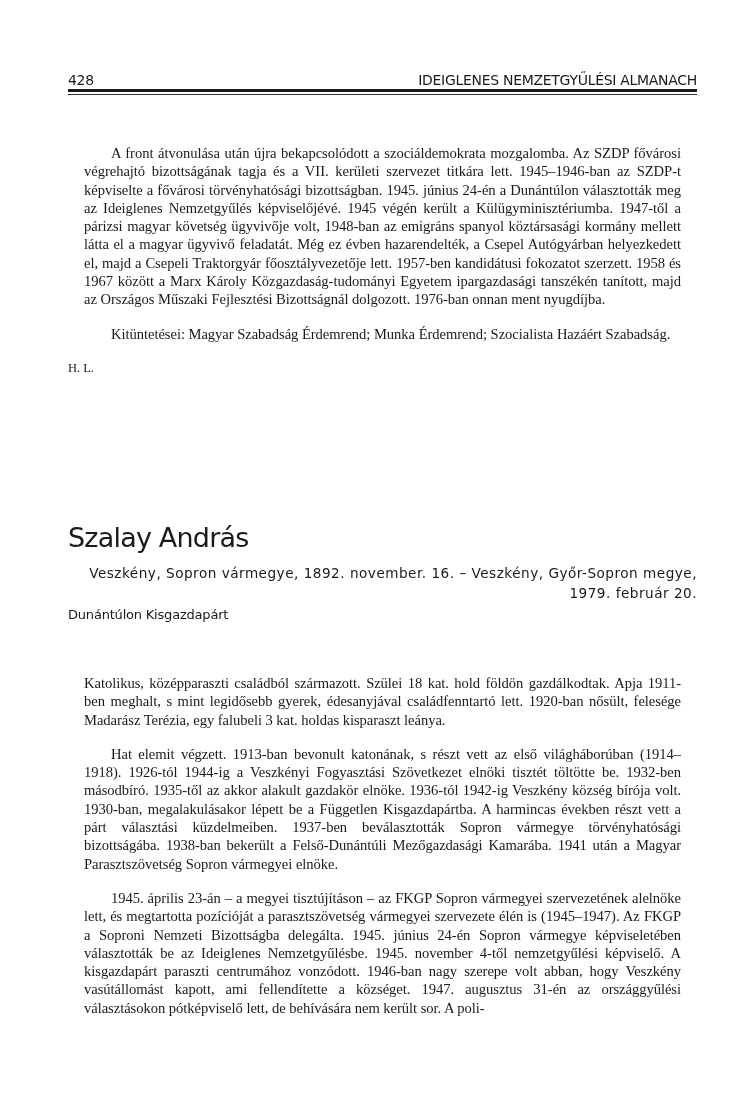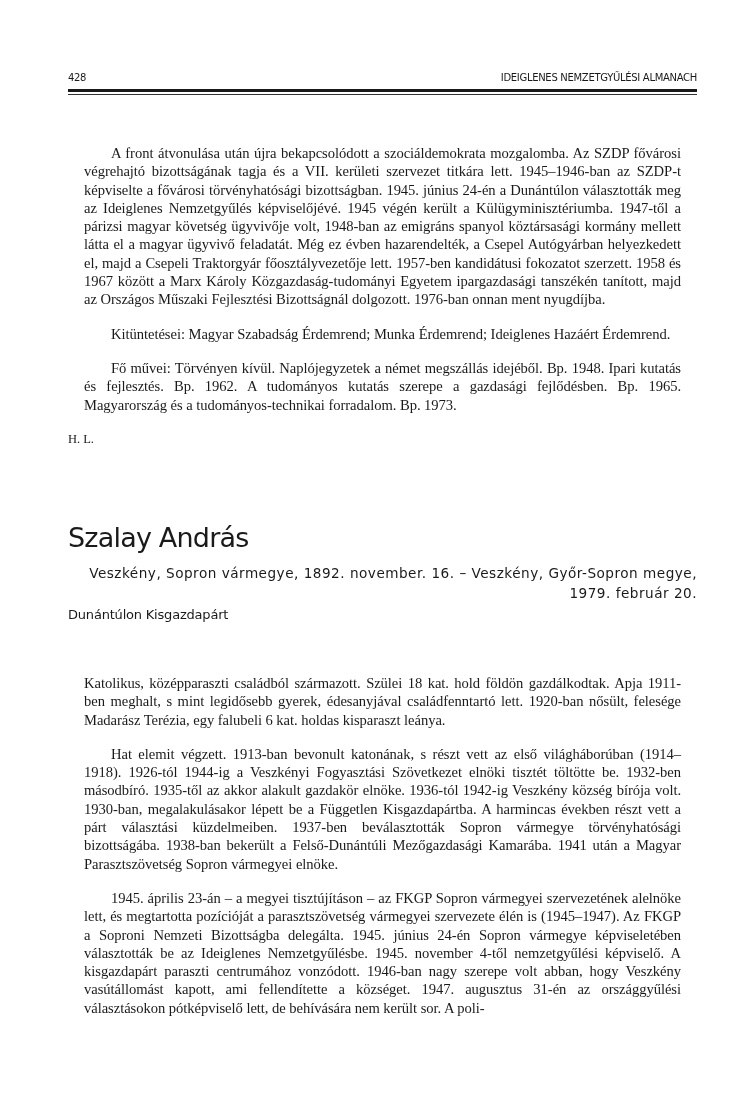--- a/index.html
+++ b/index.html
@@ -1,19 +1,19 @@
 <!DOCTYPE html>
 <html><head>
 <meta charset="utf-8">
 <style>
   html, body { margin: 0; padding: 0; background: #ffffff; }
   body { width: 750px; height: 1112px; position: relative; overflow: hidden; color: #1a1a1a; }
   .page { position: absolute; left: 68px; top: 0; width: 629px; }
   .running-head { position: absolute; top: 72px; left: 0; width: 629px; height: 16px;
-    font-family: "DejaVu Sans", sans-serif; font-size: 10px; letter-spacing: -0.3px; color: #1a1a1a; }
+    font-family: "DejaVu Sans", sans-serif; font-size: 14px; letter-spacing: -0.3px; color: #1a1a1a; }
   .running-head .folio { position: absolute; left: 0; top: 0; }
   .running-head .title { position: absolute; right: 0; top: 0; }
   .rule-thick { position: absolute; top: 89px; left: 0; width: 629px; height: 3px; background: #1a1a1a; }
   .rule-thin { position: absolute; top: 94px; left: 0; width: 629px; height: 1px; background: #333; }
   .body-text { font-family: "Liberation Serif", serif; font-size: 14.6px; line-height: 18.3px;
     text-align: justify; letter-spacing: -0.05px; }
   .body-text p { margin: 16px; text-indent: 27px; }
   .body-text p.noindent { text-indent: 0; }
   .sec1 { position: absolute; top: 128px; left: 0; width: 629px; }
   .sig { text-align: left; font-family: "Liberation Serif", serif; font-size: 12.5px; margin-top: 2px; }
@@ -31,27 +31,26 @@
 <div class="page">
   <div class="running-head">
     <span class="folio">428</span>
     <span class="title">IDEIGLENES NEMZETGYŰLÉSI ALMANACH</span>
   </div>
   <div class="rule-thick"></div>
   <div class="rule-thin"></div>
 
   <div class="sec1 body-text">
     <p>A front átvonulása után újra bekapcsolódott a szociáldemokrata mozgalomba. Az SZDP fővárosi végrehajtó bizottságának tagja és a VII. kerületi szervezet titkára lett. 1945–1946-ban az SZDP-t képviselte a fővárosi törvényhatósági bizottságban. 1945. június 24-én a Dunántúlon választották meg az Ideiglenes Nemzetgyűlés képviselőjévé. 1945 végén került a Külügyminisztériumba. 1947-től a párizsi magyar követség ügyvivője volt, 1948-ban az emigráns spanyol köztársasági kormány mellett látta el a magyar ügyvivő feladatát. Még ez évben hazarendelték, a Csepel Autógyárban helyezkedett el, majd a Csepeli Traktorgyár főosztályvezetője lett. 1957-ben kandidátusi fokozatot szerzett. 1958 és 1967 között a Marx Károly Közgazdaság-tudományi Egyetem ipargazdasági tanszékén tanított, majd az Országos Műszaki Fejlesztési Bizottságnál dolgozott. 1976-ban onnan ment nyugdíjba.</p>
-    <p>Kitüntetései: Magyar Szabadság Érdemrend; Munka Érdemrend; Ideiglenes Hazáért Érdemrend.</p>
-    <p>Fő művei: Törvényen kívül. Naplójegyzetek a német megszállás idejéből. Bp. 1948. Ipari kutatás és fejlesztés. Bp. 1962. A tudományos kutatás szerepe a gazdasági fejlődésben. Bp. 1965. Magyarország és a tudományos-technikai forradalom. Bp. 1973.</p>
+    <p>Kitüntetései: Magyar Szabadság Érdemrend; Munka Érdemrend; Szocialista Hazáért Szabadság.</p>
     <div class="sig">H. L.</div>
   </div>
 
   <h2 class="entry-name">Szalay András</h2>
   <div class="entry-dates">Veszkény, Sopron vármegye, 1892. november. 16. – Veszkény, Győr-Sopron megye, 1979. február 20.</div>
   <div class="entry-party">Dunántúlon Kisgazdapárt</div>
 
   <div class="sec2 body-text">
-    <p class="noindent">Katolikus, középparaszti családból származott. Szülei 18 kat. hold földön gazdálkodtak. Apja 1911-ben meghalt, s mint legidősebb gyerek, édesanyjával családfenntartó lett. 1920-ban nősült, felesége Madarász Terézia, egy falubeli 6 kat. holdas kisparaszt leánya.</p>
+    <p class="noindent">Katolikus, középparaszti családból származott. Szülei 18 kat. hold földön gazdálkodtak. Apja 1911-ben meghalt, s mint legidősebb gyerek, édesanyjával családfenntartó lett. 1920-ban nősült, felesége Madarász Terézia, egy falubeli 3 kat. holdas kisparaszt leánya.</p>
     <p>Hat elemit végzett. 1913-ban bevonult katonának, s részt vett az első világháborúban (1914–1918). 1926-tól 1944-ig a Veszkényi Fogyasztási Szövetkezet elnöki tisztét töltötte be. 1932-ben másodbíró. 1935-től az akkor alakult gazdakör elnöke. 1936-tól 1942-ig Veszkény község bírója volt. 1930-ban, megalakulásakor lépett be a Független Kisgazdapártba. A harmincas években részt vett a párt választási küzdelmeiben. 1937-ben beválasztották Sopron vármegye törvényhatósági bizottságába. 1938-ban bekerült a Felső-Dunántúli Mezőgazdasági Kamarába. 1941 után a Magyar Parasztszövetség Sopron vármegyei elnöke.</p>
     <p>1945. április 23-án – a megyei tisztújításon – az FKGP Sopron vármegyei szervezetének alelnöke lett, és megtartotta pozícióját a parasztszövetség vármegyei szervezete élén is (1945–1947). Az FKGP a Soproni Nemzeti Bizottságba delegálta. 1945. június 24-én Sopron vármegye képviseletében választották be az Ideiglenes Nemzetgyűlésbe. 1945. november 4-től nemzetgyűlési képviselő. A kisgazdapárt paraszti centrumához vonzódott. 1946-ban nagy szerepe volt abban, hogy Veszkény vasútállomást kapott, ami fellendítette a községet. 1947. augusztus 31-én az országgyűlési választásokon pótképviselő lett, de behívására nem került sor. A poli-</p>
   </div>
 </div>
 
 </body></html>

